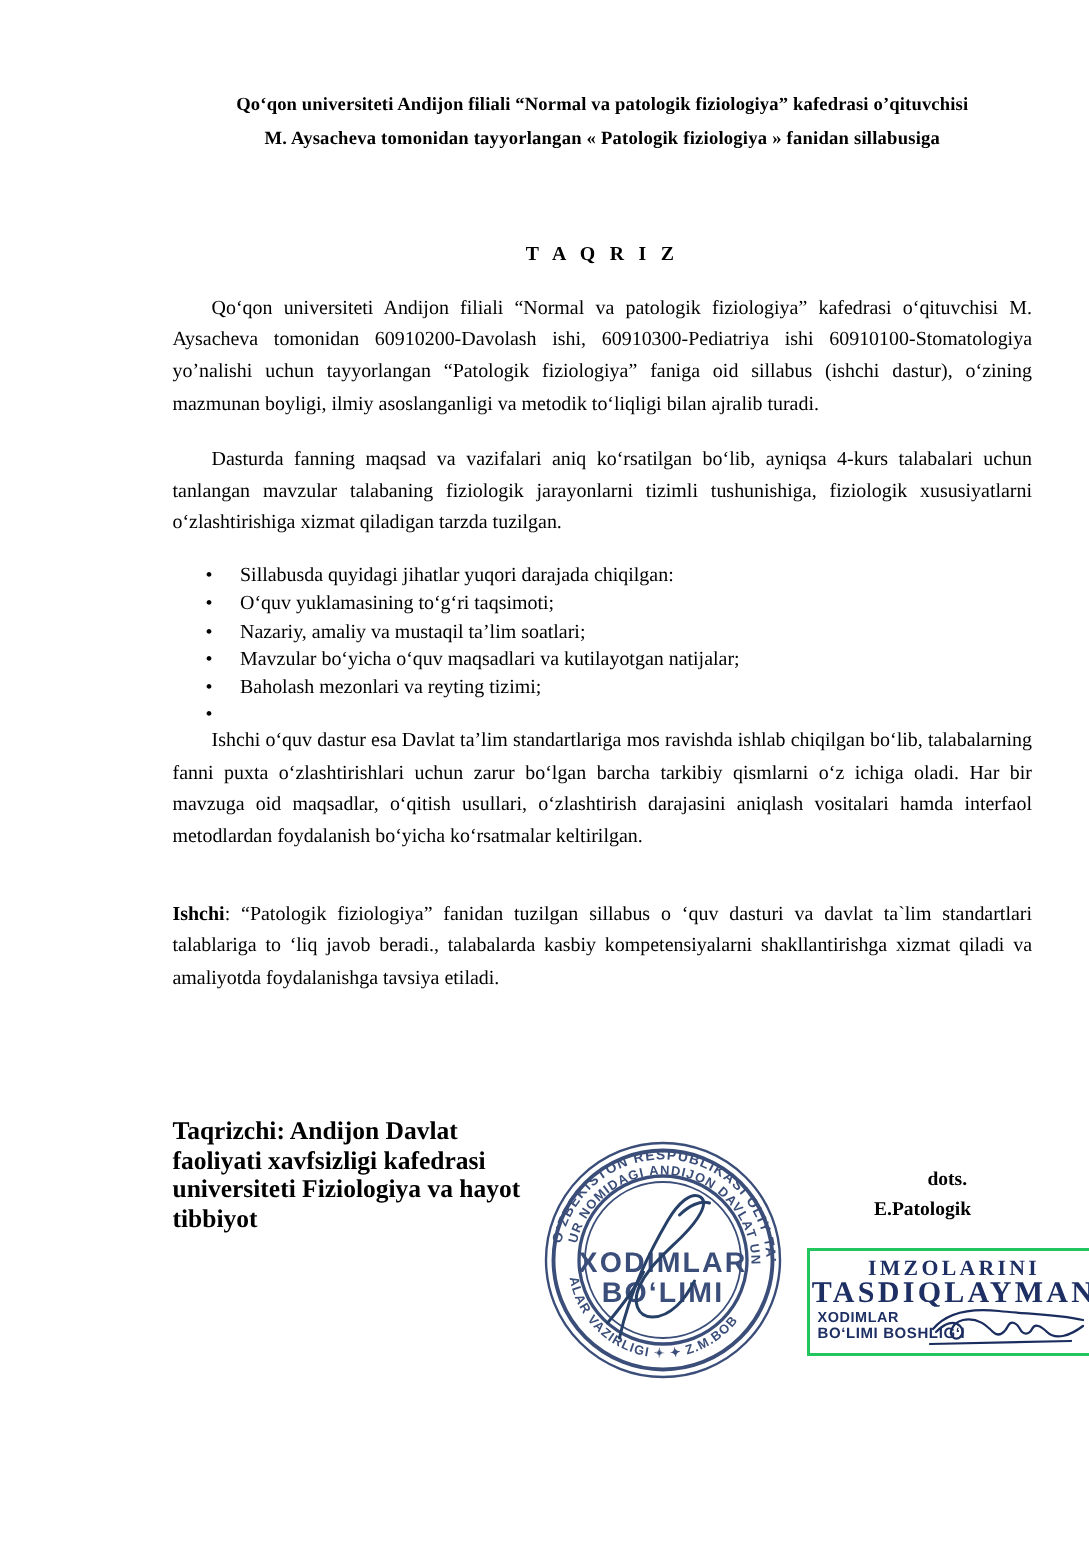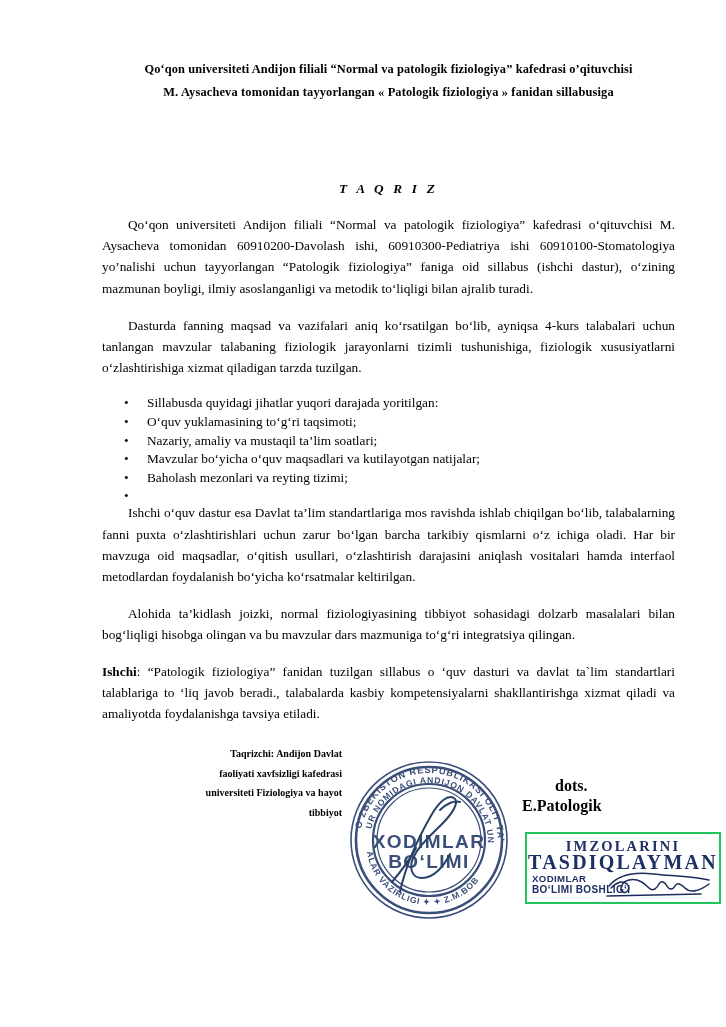--- a/index.html
+++ b/index.html
@@ -19,21 +19,21 @@
   .page {
     position: absolute;
     left: 0; top: 0;
     width: 726px;
     height: 1027px;
     background: #ffffff;
   }
 
   .content {
     position: absolute;
-    left: 102px;
+    left: 115px;
     top: 58px;
     width: 573px;
   }
 
   
   .doc-header {
     text-align: center;
     font-weight: bold;
     font-size: 12.4px;
     line-height: 23px;
@@ -41,22 +41,21 @@
   }
   .doc-header .hline { display: block; white-space: nowrap; }
   .doc-header .hline2 { letter-spacing: 0.15px; }
 
   
   .doc-title {
     text-align: center;
     font-weight: bold;
     font-size: 13.2px;
     letter-spacing: 3.2px;
-    margin-top: 77px;
-    font-style: italic;
+    margin-top: 57px;
   }
 
   
   p.para {
     font-size: 13.3px;
     line-height: 21.2px;
     text-align: justify;
     text-justify: inter-word;
     margin: 0;
     text-indent: 26px;
@@ -97,32 +96,32 @@
     top: 686px;
     width: 573px;
     height: 220px;
   }
   .sig-left {
     position: absolute;
     left: 0;
     top: 0;
     width: 240px;
     font-weight: bold;
-    font-size: 10px;
+    font-size: 17px;
     line-height: 19.5px;
-    text-align: right;
   }
   .sig-right {
     position: absolute;
     left: 420px;
     top: 32px;
     width: 160px;
     font-weight: bold;
-    font-size: 16px;
+    font-size: 13px;
     line-height: 20px;
+    text-align: center;
   }
   .sig-right .dots-line { padding-left: 33px; }
 
   
   .round-stamp {
     position: absolute;
     left: 238px;
     top: 8px;
     width: 178px;
     height: 172px;
@@ -206,21 +205,21 @@
 
     <div class="gap-2"></div>
 
     <p class="para">Dasturda fanning maqsad va vazifalari aniq ko‘rsatilgan bo‘lib, ayniqsa 4-kurs talabalari uchun tanlangan mavzular talabaning fiziologik jarayonlarni tizimli tushunishiga, fiziologik xususiyatlarni o‘zlashtirishiga xizmat qiladigan tarzda tuzilgan.</p>
 
     <div class="gap-3"></div>
 
     <ul class="bullets">
       <li>
         <span class="bullet-dot">•</span>
-        <span>Sillabusda quyidagi jihatlar yuqori darajada yoritilgan:</span>
+        <span>Sillabusda quyidagi jihatlar yuqori darajada chiqilgan:</span>
       </li>
       <li>
         <span class="bullet-dot">•</span>
         <span>O‘quv yuklamasining to‘g‘ri taqsimoti;</span>
       </li>
       <li>
         <span class="bullet-dot">•</span>
         <span>Nazariy, amaliy va mustaqil ta’lim soatlari;</span>
       </li>
       <li>
@@ -235,21 +234,20 @@
         <span class="bullet-dot">•</span>
       </li>
     </ul>
 
     <div class="gap-4"></div>
 
     <p class="para">Ishchi o‘quv dastur esa Davlat ta’lim standartlariga mos ravishda ishlab chiqilgan bo‘lib, talabalarning fanni puxta o‘zlashtirishlari uchun zarur bo‘lgan barcha tarkibiy qismlarni o‘z ichiga oladi. Har bir mavzuga oid maqsadlar, o‘qitish usullari, o‘zlashtirish darajasini aniqlash vositalari hamda interfaol metodlardan foydalanish bo‘yicha ko‘rsatmalar keltirilgan.</p>
 
     <div class="gap-5"></div>
 
-    <p class="para">Alohida ta’kidlash joizki, normal fiziologiyasining tibbiyot sohasidagi dolzarb masalalari bilan bog‘liqligi hisobga olingan va bu mavzular dars mazmuniga to‘g‘ri integratsiya qilingan.</p>
 
     <div class="gap-6"></div>
 
     <p class="para no-indent"><span class="bold">Ishchi</span><span>: “Patologik fiziologiya” fanidan tuzilgan sillabus o ‘quv dasturi va davlat ta`lim standartlari talablariga to ‘liq javob beradi., talabalarda kasbiy kompetensiyalarni shakllantirishga xizmat qiladi va amaliyotda foydalanishga tavsiya etiladi.</span></p>
 
     <div class="sig-area">
 
       <div class="sig-left">
         <div>Taqrizchi: Andijon Davlat</div>
         <div>faoliyati xavfsizligi  kafedrasi</div>

